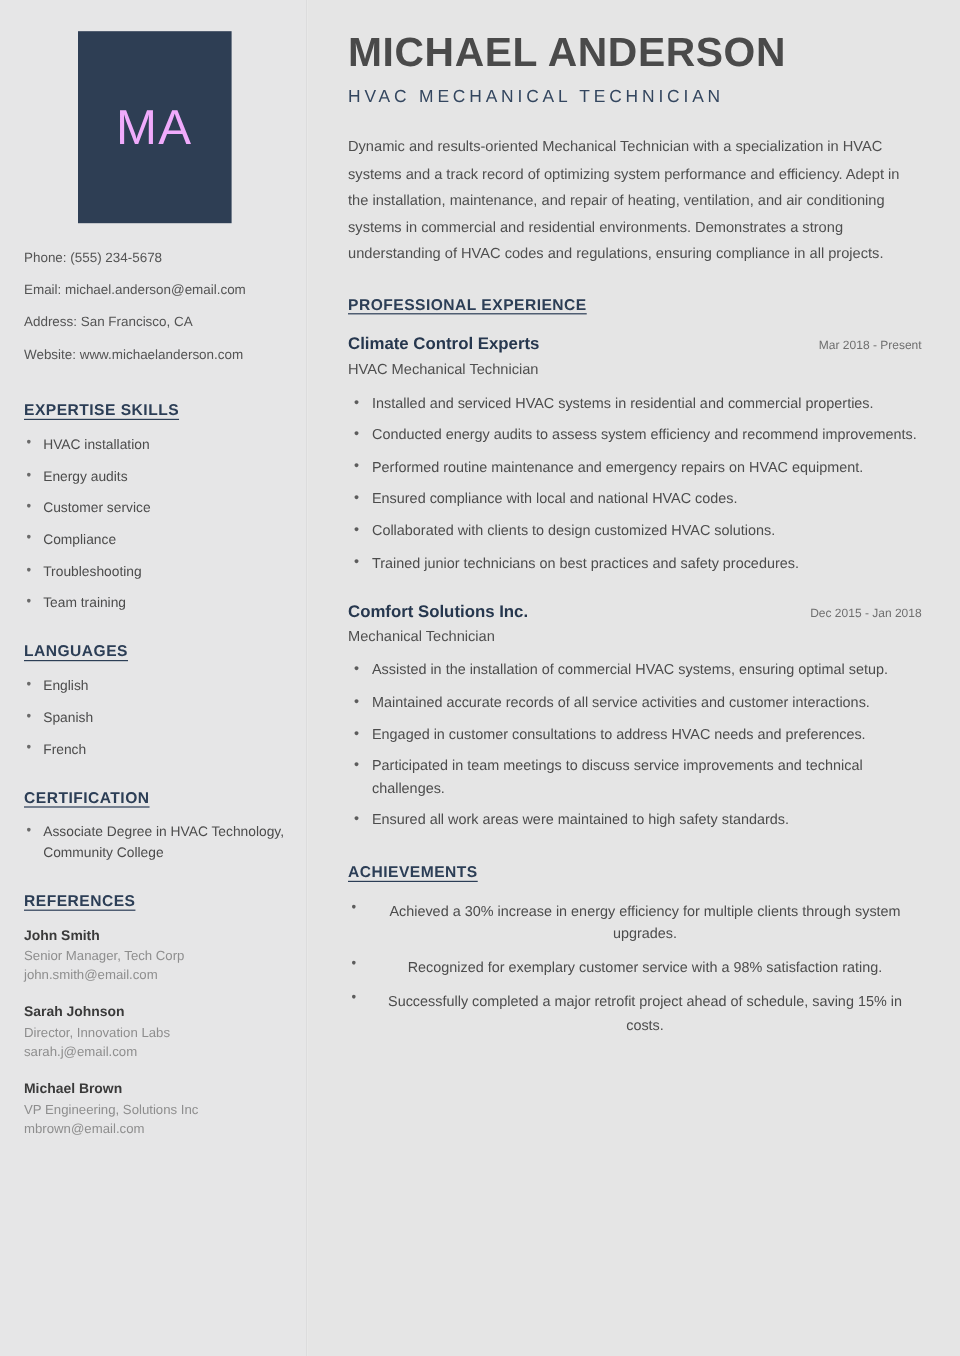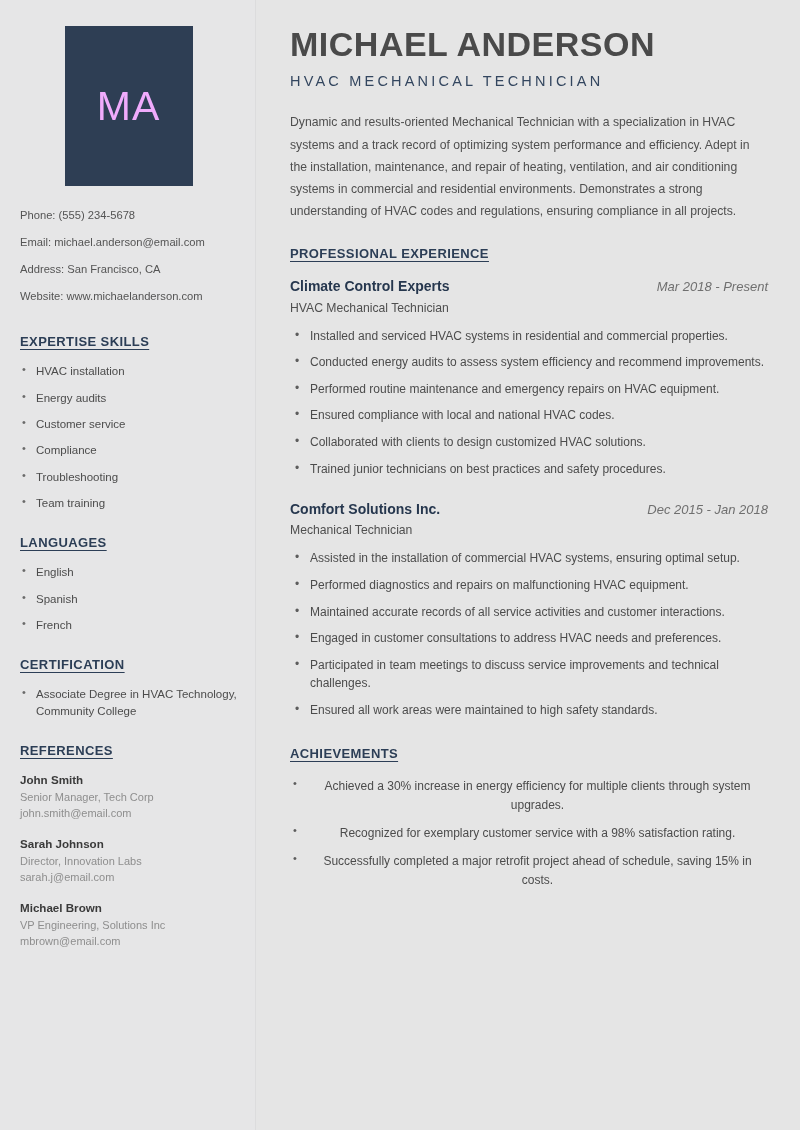--- a/index.html
+++ b/index.html
@@ -150,23 +150,22 @@
     justify-content: space-between;
     align-items: baseline;
   }
   .exp-company {
     font-size: 14px;
     font-weight: bold;
     color: #26374e;
     line-height: 1.3;
   }
   .exp-dates {
-    font-size: 13px;
+    font-size: 10px;
     color: #6f6f6f;
-    font-style: italic;
     white-space: nowrap;
     padding-left: 12px;
   }
   .exp-role {
     font-size: 12.2px;
     color: #4f4f4f;
     margin: 5px 0 12px 0;
   }
   .exp-points {
     margin: 0;
@@ -309,21 +308,20 @@
       </div>
 
       <div class="exp-entry">
         <div class="exp-top">
           <div class="exp-company">Comfort Solutions Inc.</div>
           <div class="exp-dates">Dec 2015 - Jan 2018</div>
         </div>
         <div class="exp-role">Mechanical Technician</div>
         <ul class="exp-points">
           <li>Assisted in the installation of commercial HVAC systems, ensuring optimal setup.</li>
-          <li>Performed diagnostics and repairs on malfunctioning HVAC equipment.</li>
           <li>Maintained accurate records of all service activities and customer interactions.</li>
           <li>Engaged in customer consultations to address HVAC needs and preferences.</li>
           <li>Participated in team meetings to discuss service improvements and technical challenges.</li>
           <li>Ensured all work areas were maintained to high safety standards.</li>
         </ul>
       </div>
     </section>
 
     <section class="ach-section">
       <h2 class="main-heading">ACHIEVEMENTS</h2>

